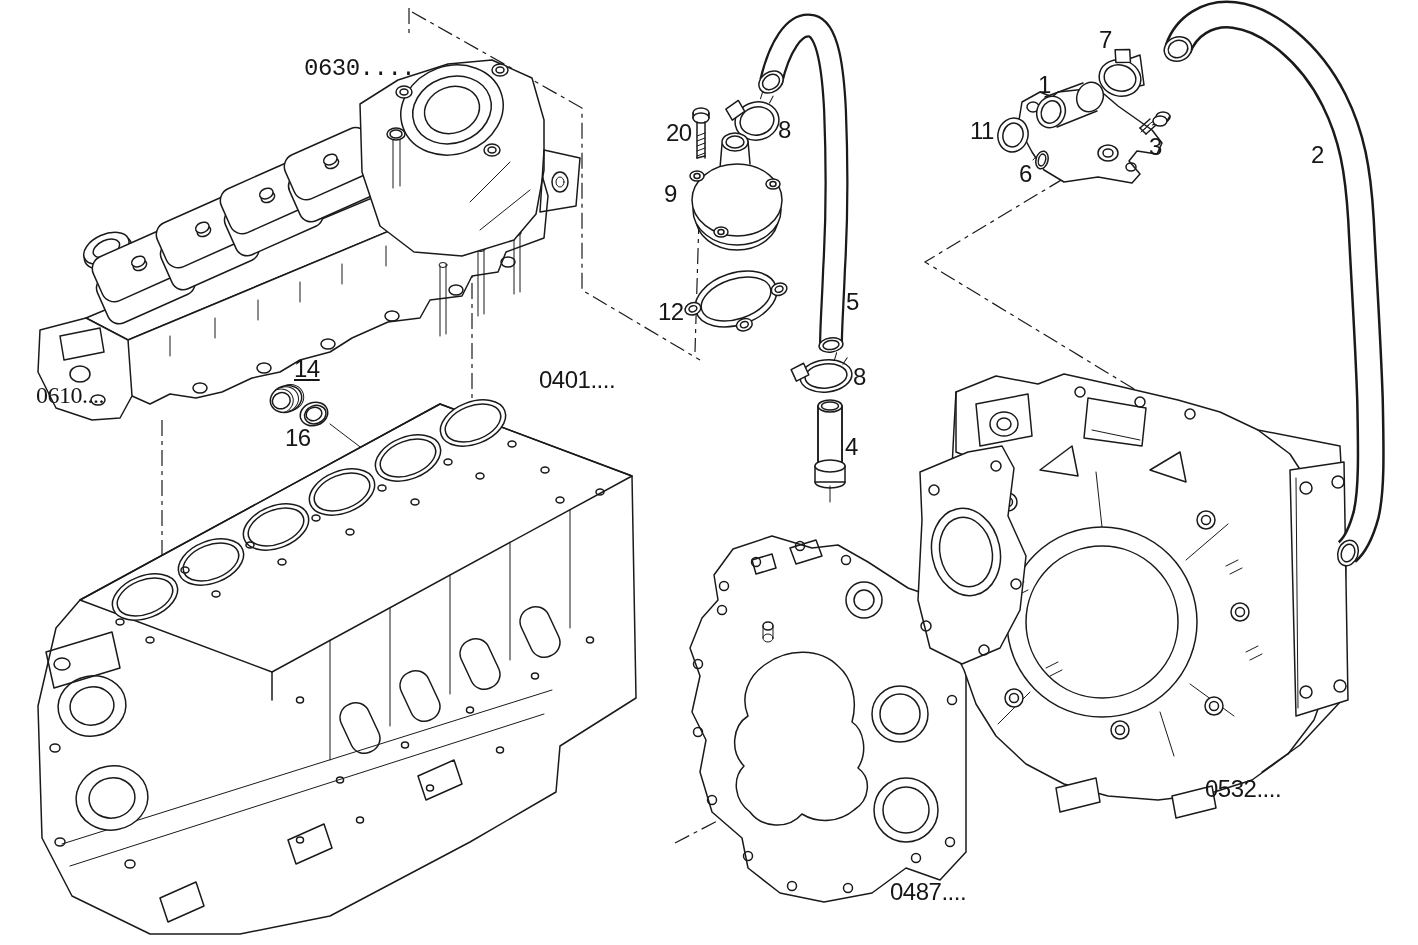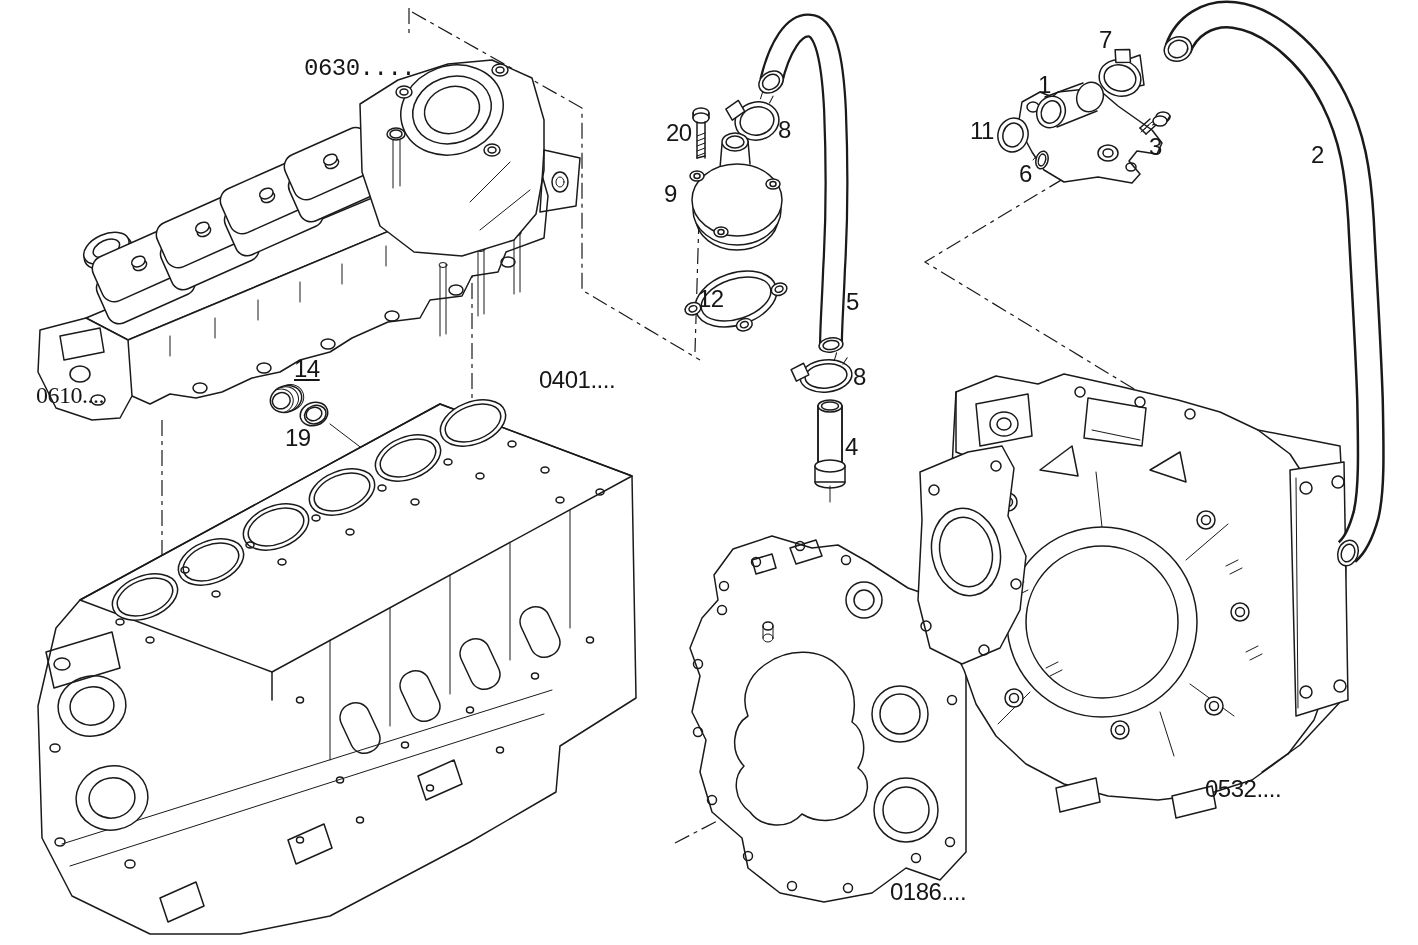--- a/index.html
+++ b/index.html
@@ -453,31 +453,31 @@
           <ellipse class="w" rx="10" ry="13"></ellipse>
           <ellipse class="ln" rx="6.5" ry="9"></ellipse>
         </g>
   </g>
 </svg>
 
 <div id="labels">
       <div class="lbl" style="left: 304px; top: 57px; font-family: Liberation Mono, monospace;">0630....</div>
       <div class="lbl" style="left: 36px; top: 383px; font-family: Liberation Serif, serif;">0610....</div>
       <div class="lbl" style="left: 539px; top: 368px;">0401....</div>
-      <div class="lbl" style="left: 890px; top: 880px;">0186....</div>
+      <div class="lbl" style="left: 890px; top: 880px;">0487....</div>
       <div class="lbl" style="left: 1205px; top: 777px;">0532....</div>
       <div class="lbl" style="left: 1038px; top: 73px;">1</div>
       <div class="lbl" style="left: 1311px; top: 143px;">2</div>
       <div class="lbl" style="left: 1149px; top: 135px;">3</div>
       <div class="lbl" style="left: 845px; top: 435px;">4</div>
       <div class="lbl" style="left: 846px; top: 290px;">5</div>
       <div class="lbl" style="left: 1019px; top: 162px;">6</div>
       <div class="lbl" style="left: 1099px; top: 28px;">7</div>
       <div class="lbl" style="left: 778px; top: 118px;">8</div>
       <div class="lbl" style="left: 853px; top: 365px;">8</div>
       <div class="lbl" style="left: 664px; top: 182px;">9</div>
       <div class="lbl" style="left: 970px; top: 119px;">11</div>
       <div class="lbl" style="left: 666px; top: 121px;">20</div>
-      <div class="lbl" style="left: 658px; top: 287px; margin-left: 40px;">12</div>
-      <div class="lbl" style="left: 285px; top: 426px;">19</div>
+      <div class="lbl" style="left: 658px; top: 300px;">12</div>
+      <div class="lbl" style="left: 285px; top: 426px;">16</div>
       <div class="lbl" style="left: 294px; top: 357px; text-decoration: underline;">14</div>
     </div>
 </div>
 
 </body></html>

